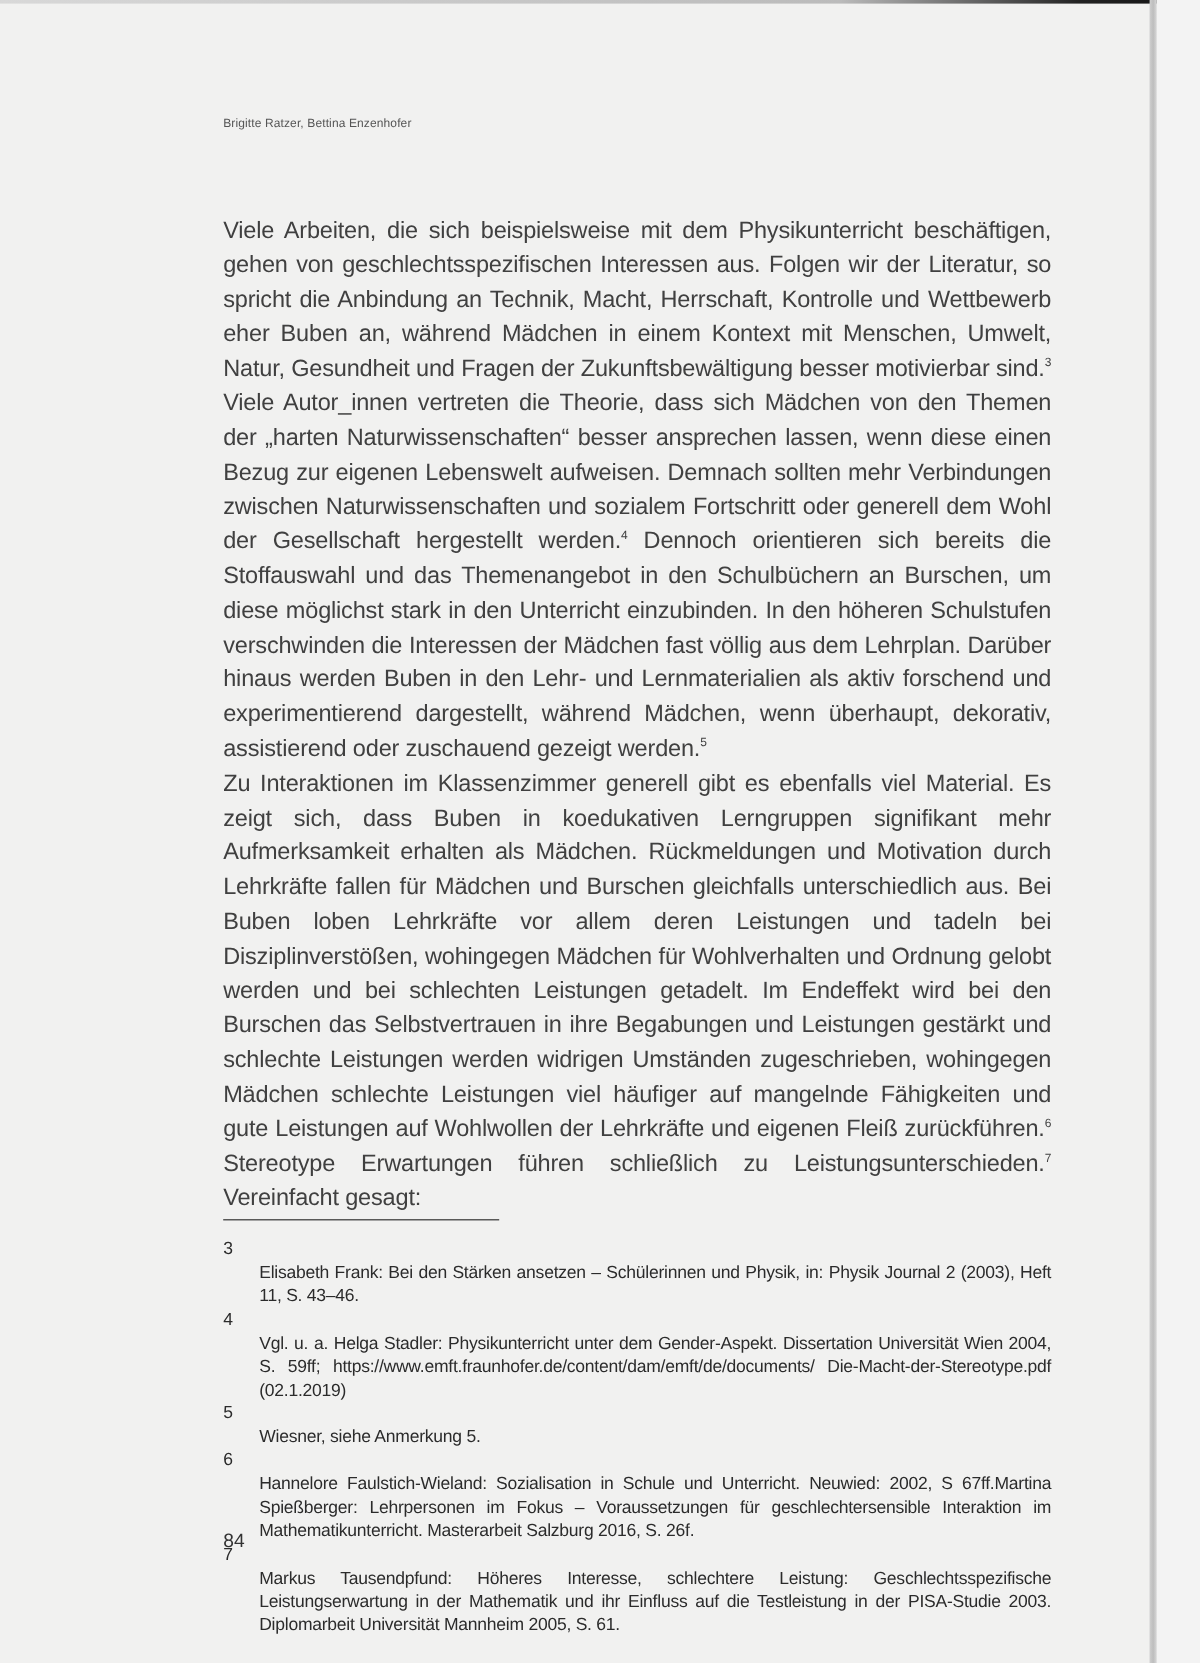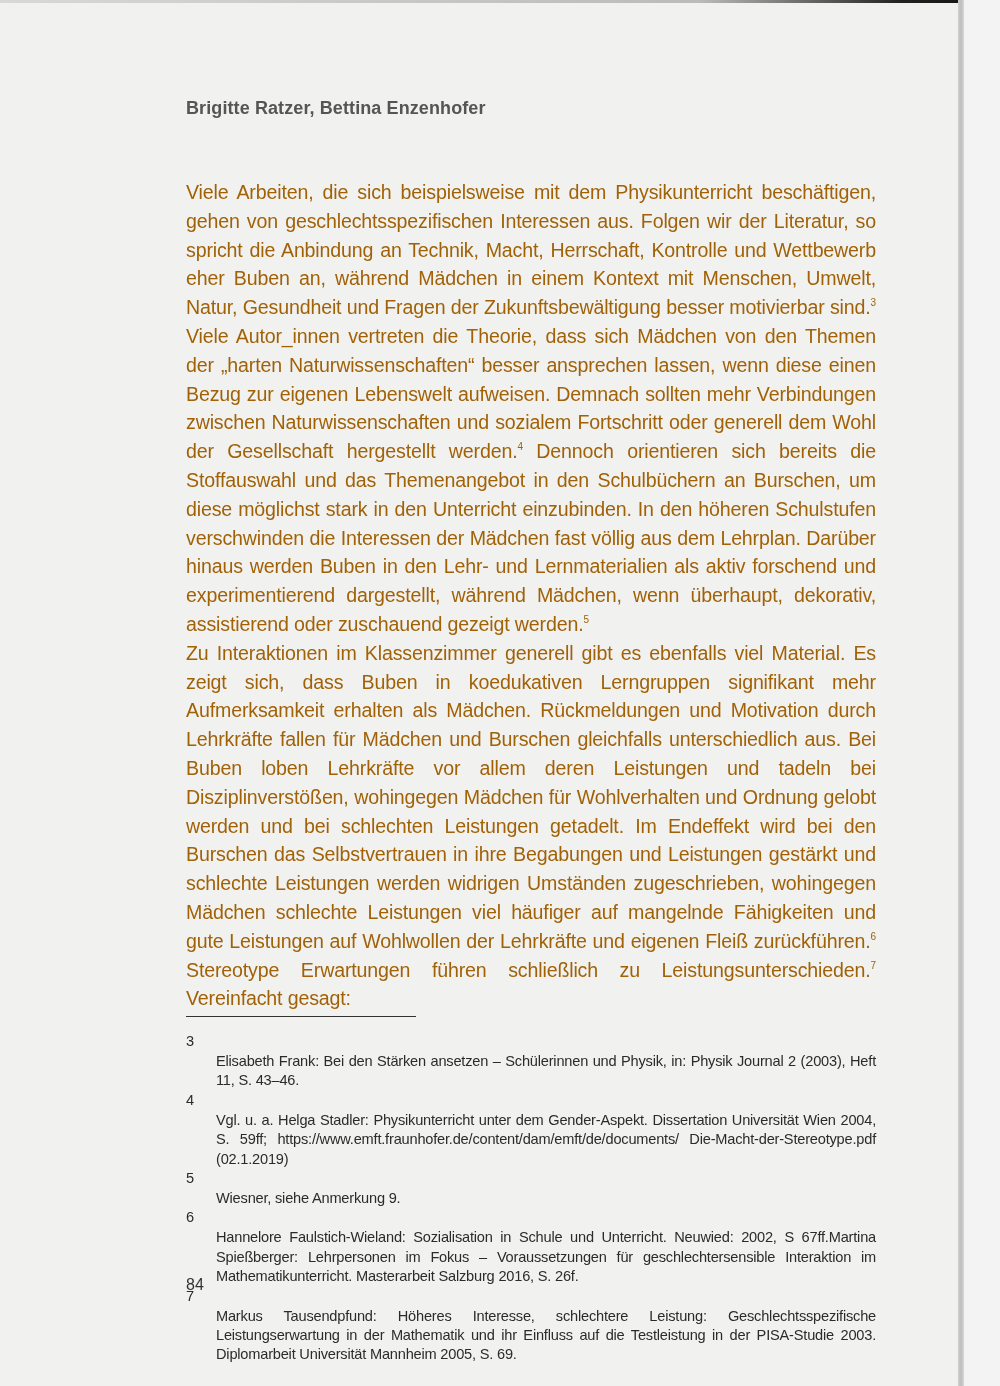--- a/index.html
+++ b/index.html
@@ -22,26 +22,26 @@
   .gutter {
     position: absolute; left: 958px; top: 0; width: 6px; height: 1386px;
     background: linear-gradient(to right, #cfcfcf, #bdbdbd, #d8d8d8);
   }
   .next-page {
     position: absolute; left: 964px; top: 0; width: 36px; height: 1386px;
     background: #f3f3f3;
   }
   .running-head {
     position: absolute; left: 186px; top: 98px;
-    font-size: 18px; color: #555; letter-spacing: 0.1px; font-weight: bold;
+    font-size: 10px; color: #555; letter-spacing: 0.1px;
   }
   .body-text {
     position: absolute; left: 186px; top: 178px; width: 690px;
     font-size: 19.6px; line-height: 28.8px;
-    text-align: justify; color: #a16207;
+    text-align: justify; color: #404040;
     letter-spacing: -0.15px;
   }
   .body-text p { margin: 0; }
   .body-text sup { font-size: 10px; vertical-align: 8px; line-height: 0; }
   .fn-rule {
     position: absolute; left: 186px; top: 1016px; width: 230px; height: 1px;
     background: #333;
   }
   .footnotes {
     position: absolute; left: 186px; top: 1032px; width: 690px;
@@ -73,29 +73,29 @@
     <div class="fn">
       <span class="fn-num">3</span>
       <span class="fn-text">Elisabeth Frank: Bei den Stärken ansetzen – Schülerinnen und Physik, in: Physik Journal 2 (2003), Heft 11, S. 43–46.</span>
     </div>
     <div class="fn">
       <span class="fn-num">4</span>
       <span class="fn-text">Vgl. u. a. Helga Stadler: Physikunterricht unter dem Gender-Aspekt. Dissertation Universität Wien 2004, S. 59ff; https://www.emft.fraunhofer.de/content/dam/emft/de/documents/ Die-Macht-der-Stereotype.pdf (02.1.2019)</span>
     </div>
     <div class="fn">
       <span class="fn-num">5</span>
-      <span class="fn-text">Wiesner, siehe Anmerkung 9.</span>
+      <span class="fn-text">Wiesner, siehe Anmerkung 5.</span>
     </div>
     <div class="fn">
       <span class="fn-num">6</span>
       <span class="fn-text">Hannelore Faulstich-Wieland: Sozialisation in Schule und Unterricht. Neuwied: 2002, S 67ff.Martina Spießberger: Lehrpersonen im Fokus – Voraussetzungen für geschlechtersensible Interaktion im Mathematikunterricht. Masterarbeit Salzburg 2016, S. 26f.</span>
     </div>
     <div class="fn">
       <span class="fn-num">7</span>
-      <span class="fn-text">Markus Tausendpfund: Höheres Interesse, schlechtere Leistung: Geschlechtsspezifische Leistungserwartung in der Mathematik und ihr Einfluss auf die Testleistung in der PISA-Studie 2003. Diplomarbeit Universität Mannheim 2005, S. 69.</span>
+      <span class="fn-text">Markus Tausendpfund: Höheres Interesse, schlechtere Leistung: Geschlechtsspezifische Leistungserwartung in der Mathematik und ihr Einfluss auf die Testleistung in der PISA-Studie 2003. Diplomarbeit Universität Mannheim 2005, S. 61.</span>
     </div>
   </div>
 
   <div class="page-number">84</div>
 </div>
 
 <div class="top-edge"></div>
 <div class="gutter"></div>
 <div class="next-page"></div>
 

